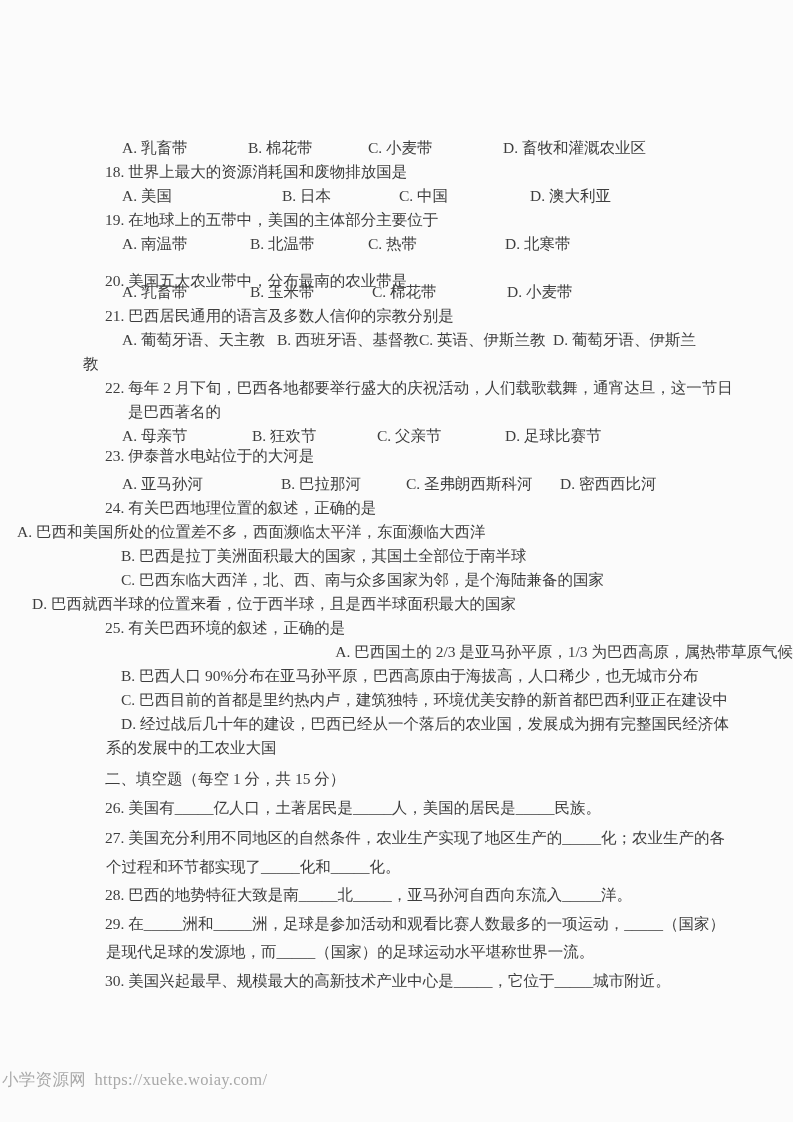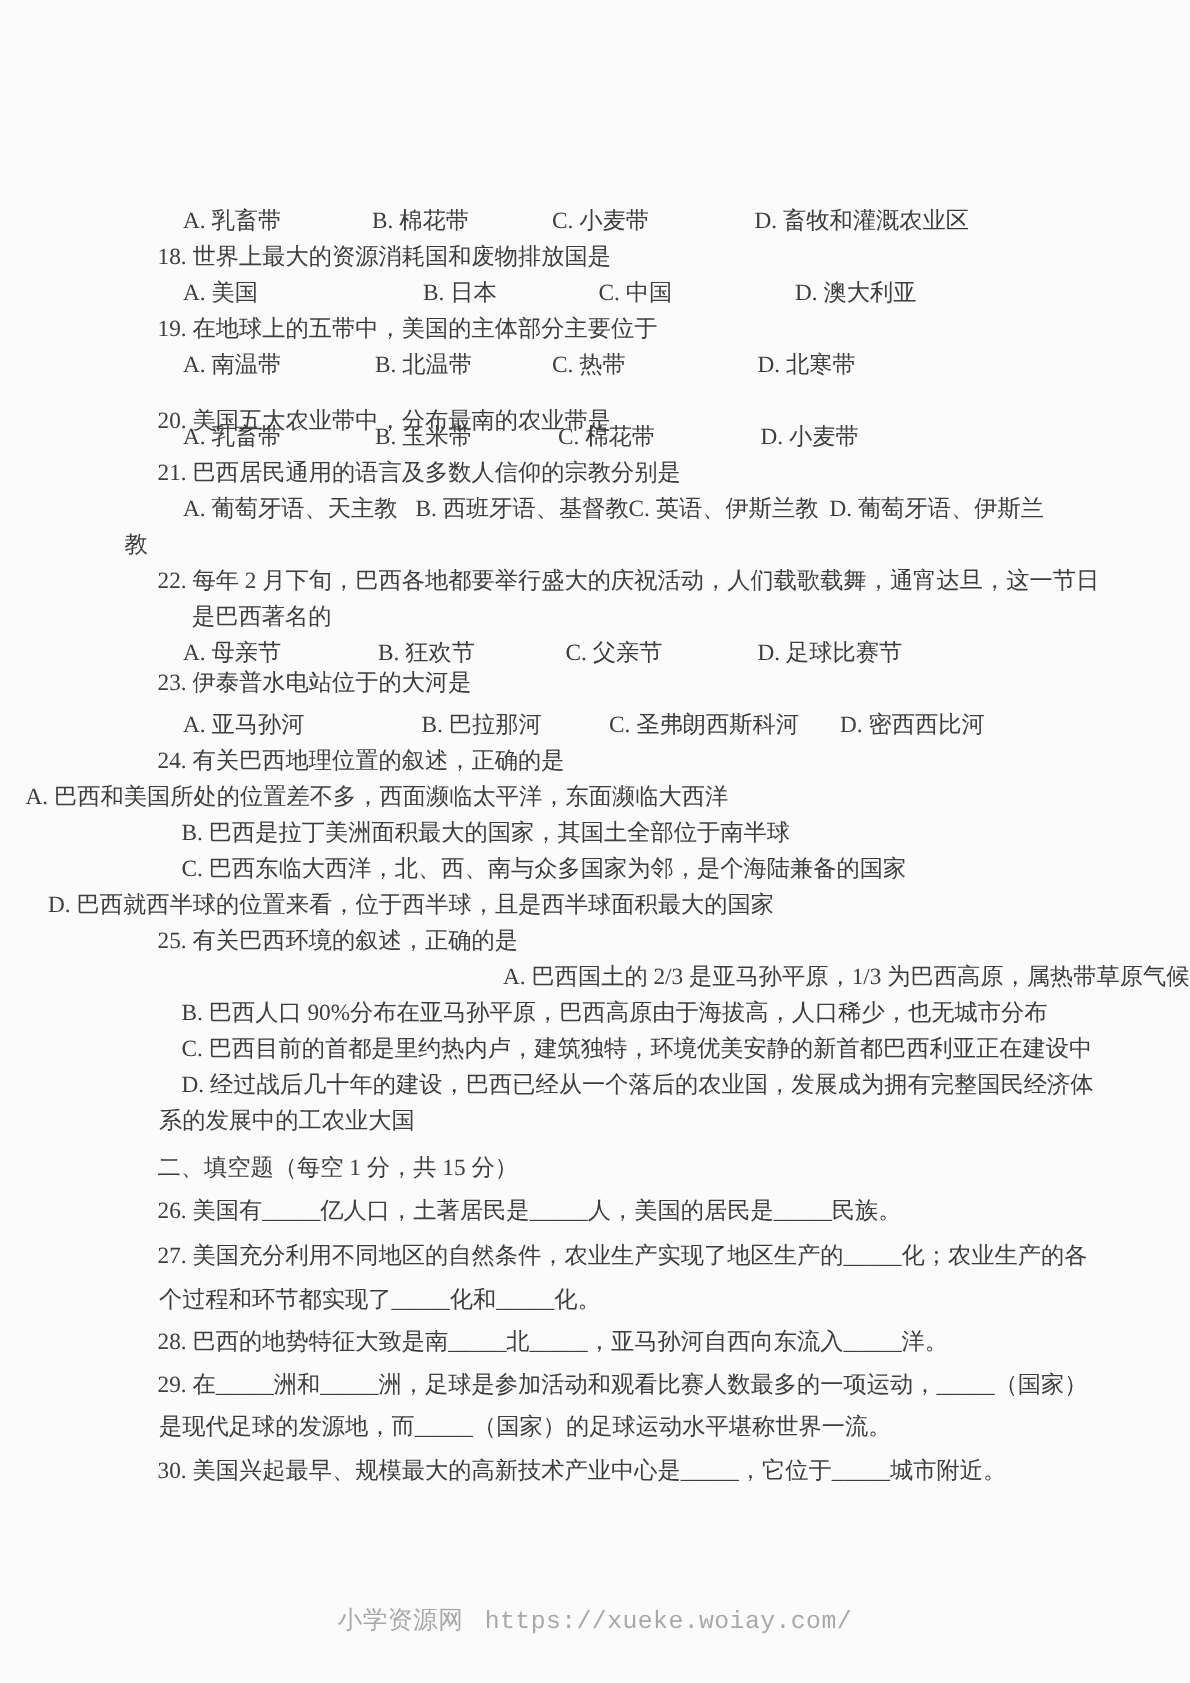--- a/index.html
+++ b/index.html
@@ -18,22 +18,22 @@
     white-space:pre;
   }
   .q        {padding-left:105px;}
   .section  {padding-left:105px;}
   .wrap     {padding-left:106px;}
   .wrap-flush{padding-left:83px;}
   .opt-line {padding-left:121px;}
   .opts span{position:absolute;top:0;white-space:pre;}
   .footer{
     position:absolute;top:1069px;left:0;width:100%;
-    text-align:center;
-    font-family:Liberation Mono, monospace;
+    text-align:left;
+    font-family:Liberation Serif, serif;
     font-size:16.5px;
     letter-spacing:.3px;
     color:#a9a9a9;
   }
   .footer span{margin:0 2px;}
 </style>
 </head>
 <body>
 
 <div class="page">

